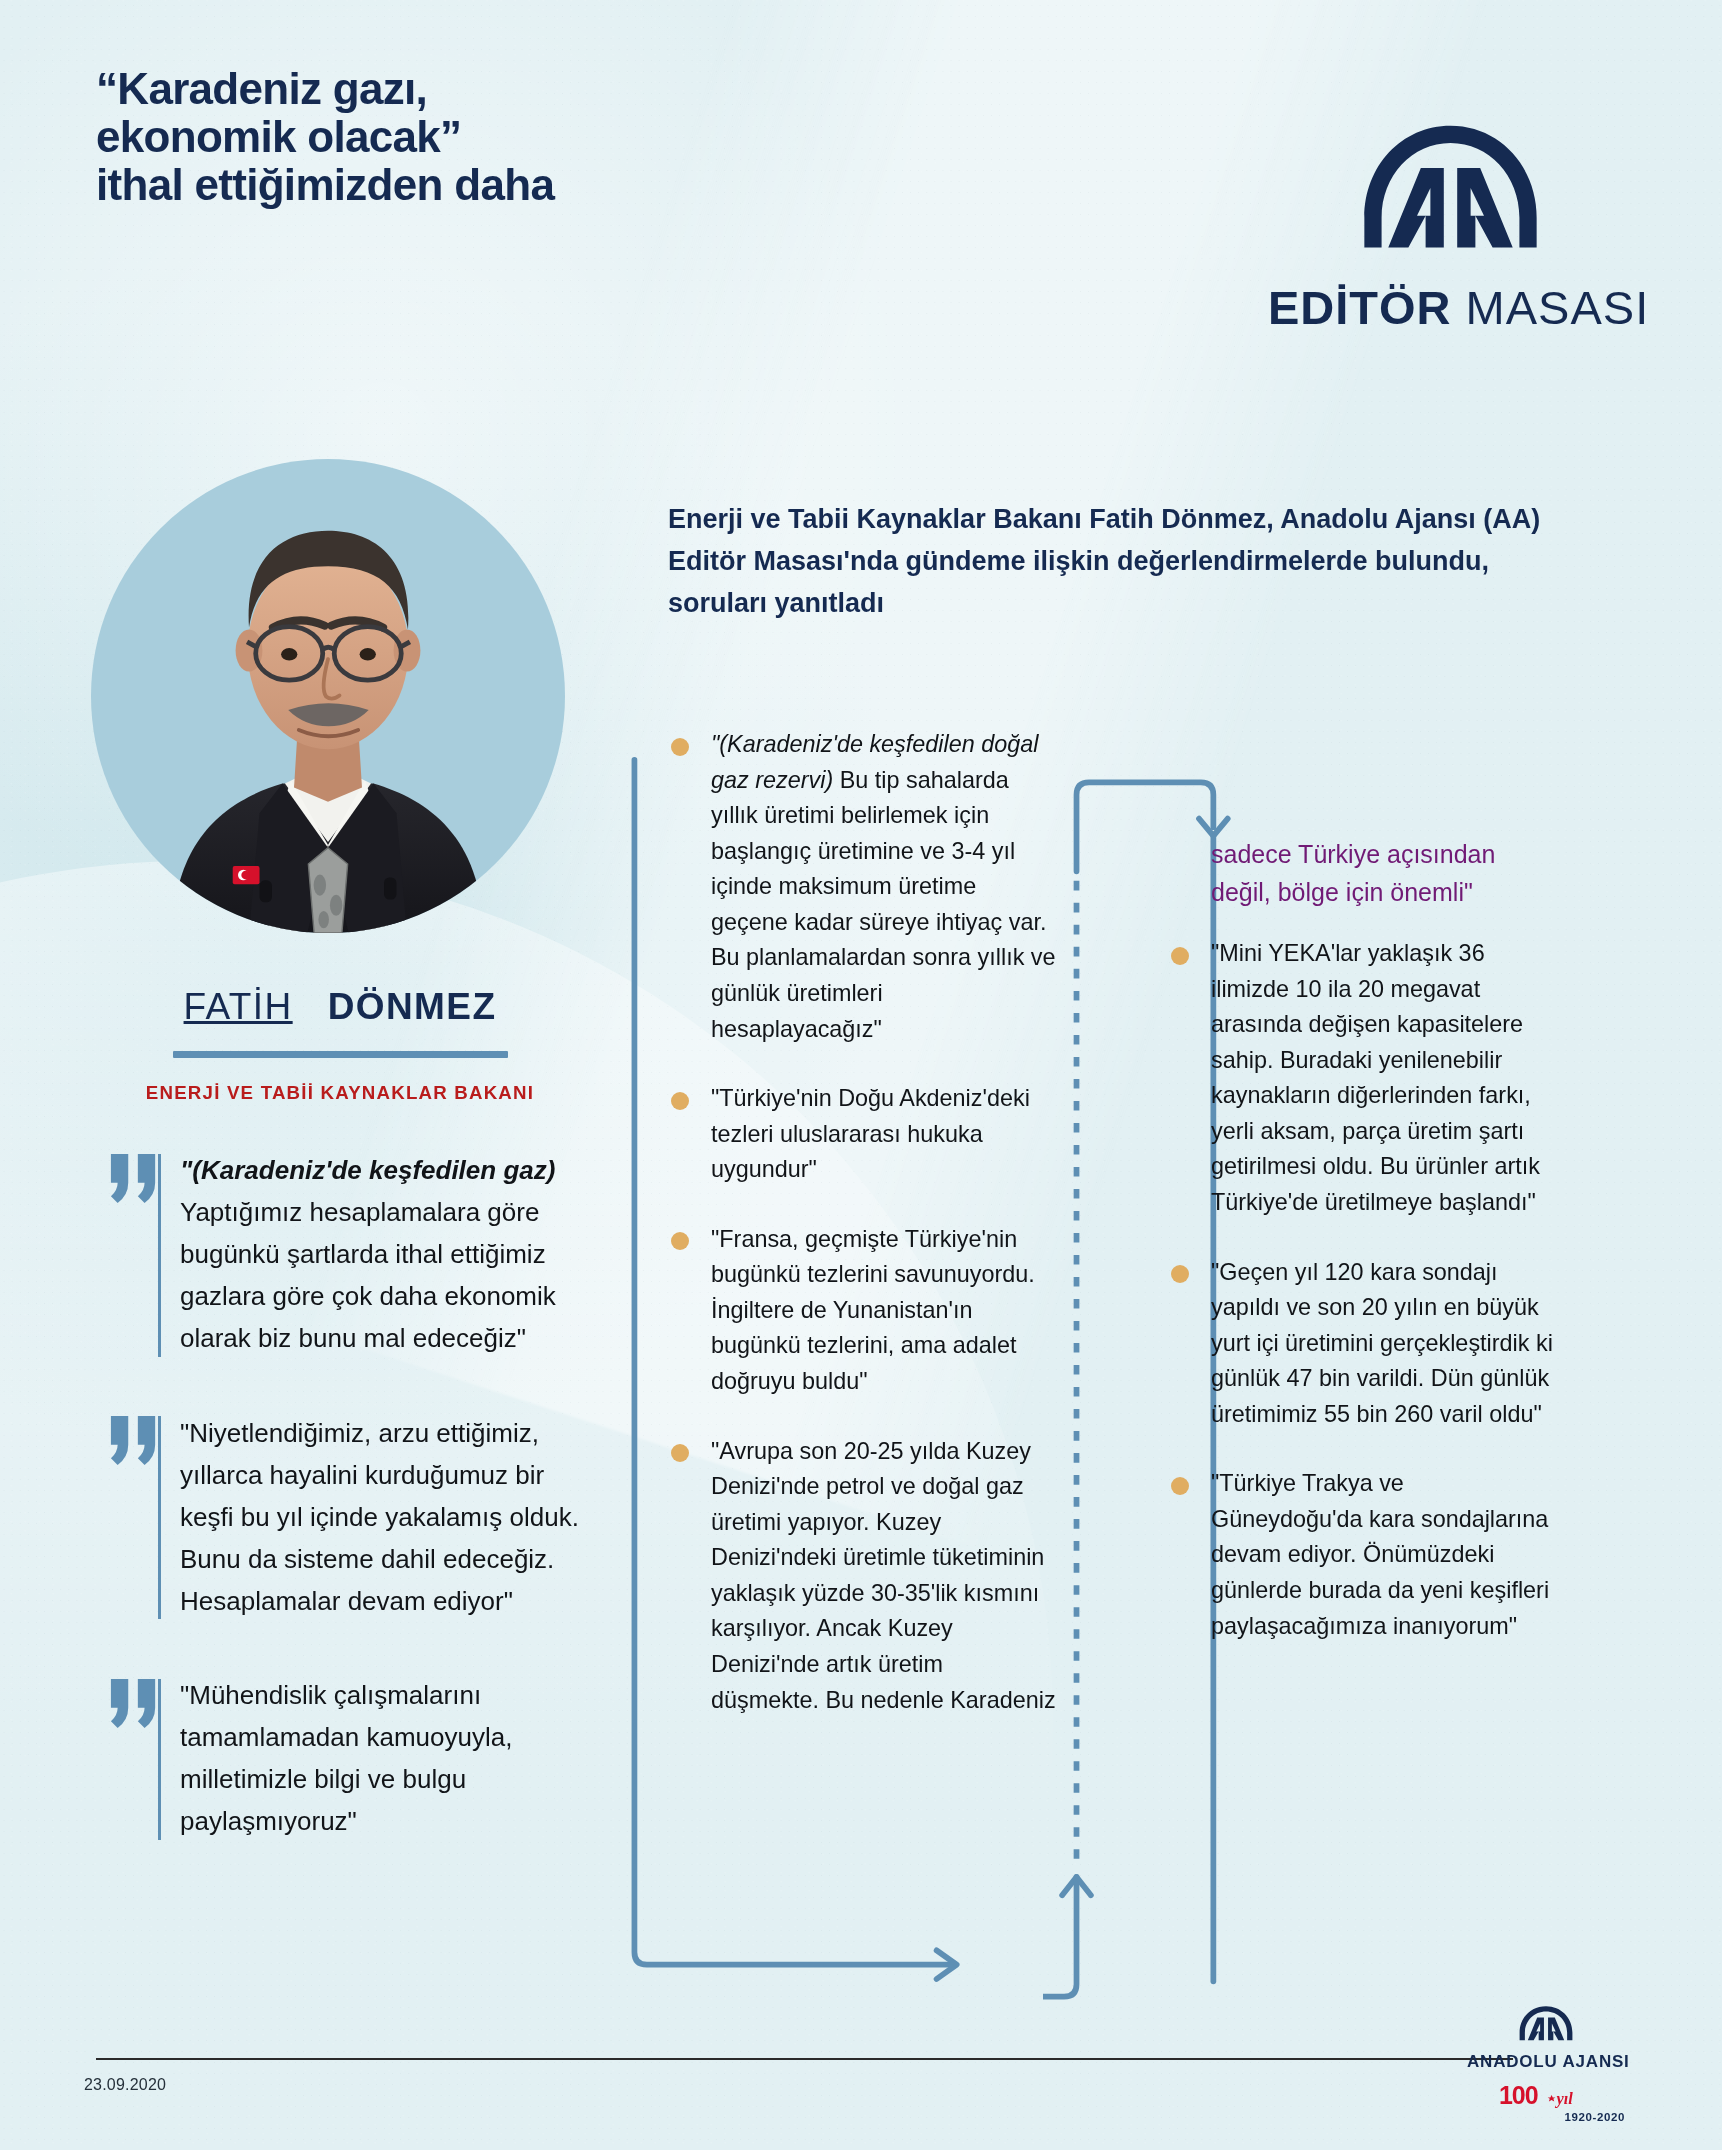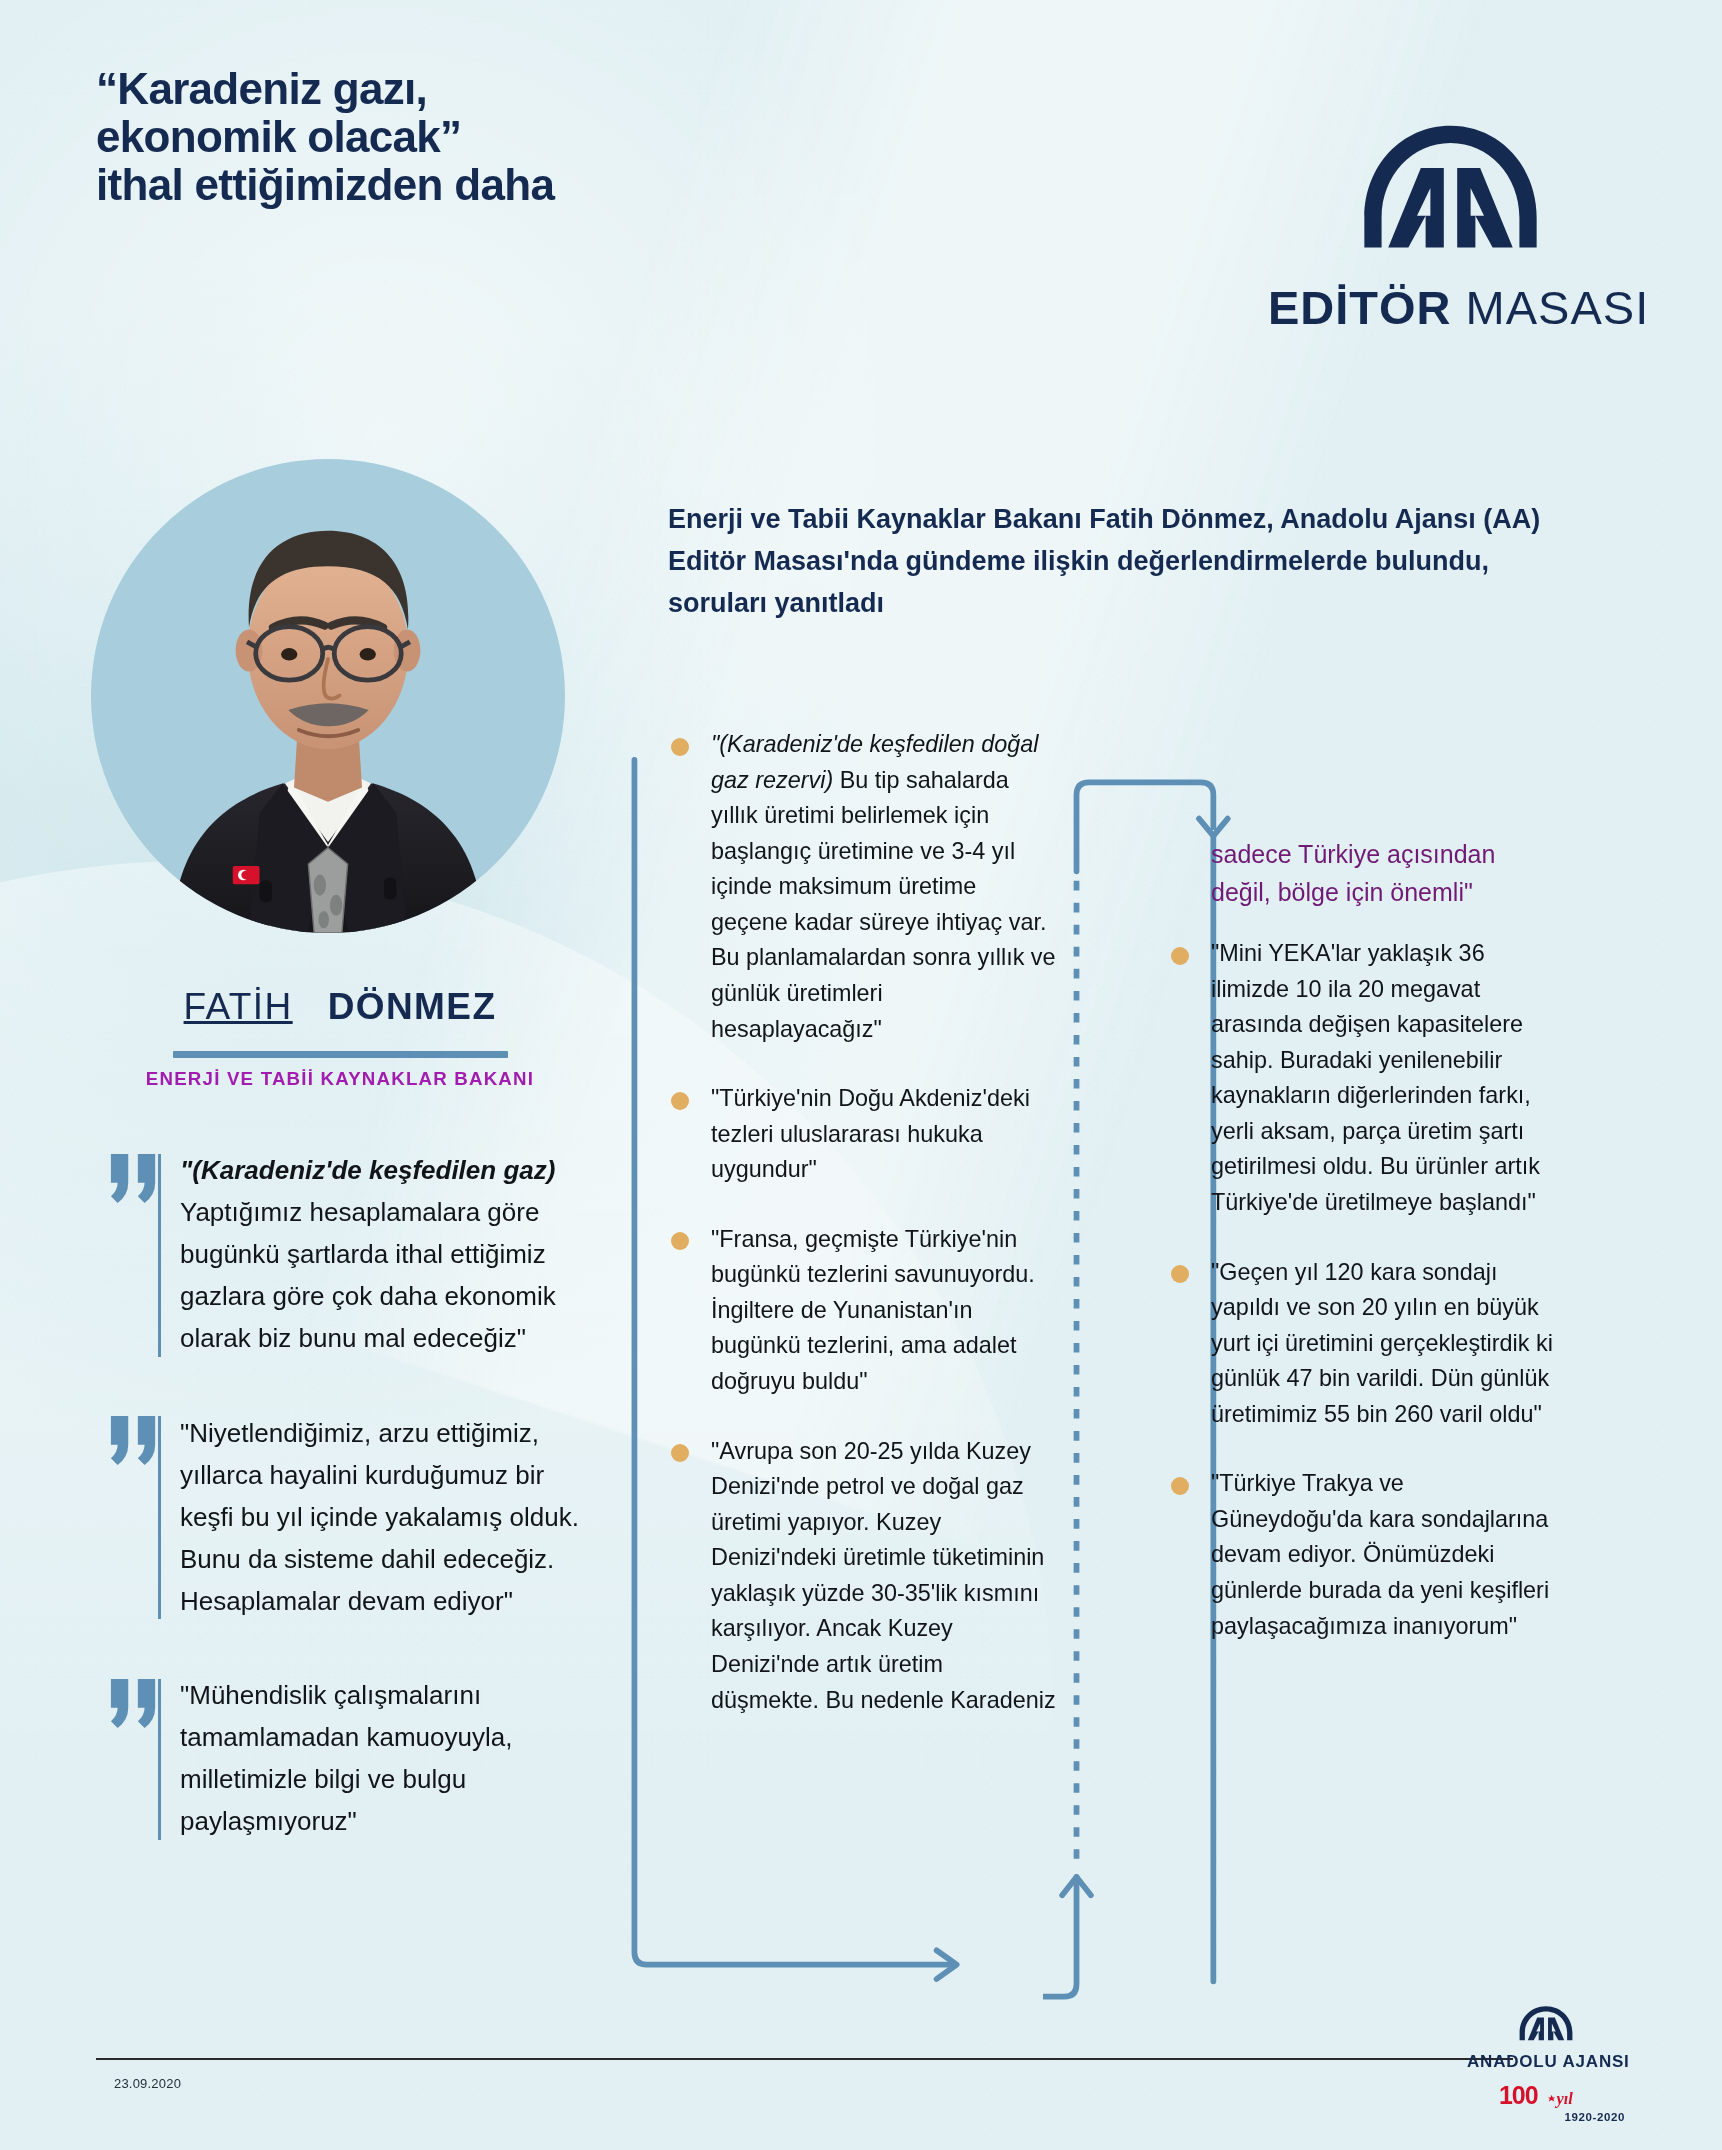--- a/index.html
+++ b/index.html
@@ -77,21 +77,21 @@
 
   
   .name-block{position:absolute;left:96px;top:986px;width:488px;text-align:center;}
   .name-line{font-size:37px;letter-spacing:1.4px;color:#152a51;white-space:nowrap;}
   .name-line .first{font-weight:300;text-decoration:underline;}
   .name-line .last{font-weight:800;}
   .name-rule{
     margin:23px auto 0;width:335px;height:6.7px;background:#5e8fb4;border-radius:1px;
   }
   .name-role{
-    margin-top:10px;font-size:18.7px;font-weight:700;letter-spacing:1.2px;color:#a21caf;white-space:nowrap;
+    margin-top:24px;font-size:18.7px;font-weight:700;letter-spacing:1.2px;color:#b91c1c;white-space:nowrap;
   }
 
   
   .quotes{position:absolute;left:96px;top:1149px;width:507px;}
   .quote{position:relative;padding-left:84px;margin-bottom:52px;}
   .quote-mark{
     position:absolute;left:13.4px;top:2.9px;width:50px;height:53px;
   }
   .quote-stem{
     position:absolute;left:62px;top:4.8px;bottom:2.9px;width:2.9px;background:#5e8fb4;
@@ -123,21 +123,21 @@
   }
 
   
   .connector{position:absolute;left:1043px;top:766px;width:201px;height:1244px;}
 
   
   .foot-rule{
     position:absolute;left:96px;top:2058px;width:1417px;height:2.4px;background:#2a2a2a;
   }
   .foot-date{
-    position:absolute;left:114px;top:2076px;font-size:13px;color:#25303a;letter-spacing:0.2px;text-align:center;
+    position:absolute;left:84px;top:2076px;font-size:16px;color:#25303a;letter-spacing:0.2px;text-align:center;
   }
   .foot-logo{
     position:absolute;right:98px;top:2005px;width:158px;text-align:right;
   }
   .foot-mark{width:62px;height:44px;display:block;margin:0 auto;}
   .foot-name{
     margin-top:2.9px;font-size:17px;font-weight:800;letter-spacing:0.8px;color:#152a51;white-space:nowrap;
   }
   .foot-cent{margin-top:7.7px;}
   .foot-cent svg{display:block;margin:0 auto;}

